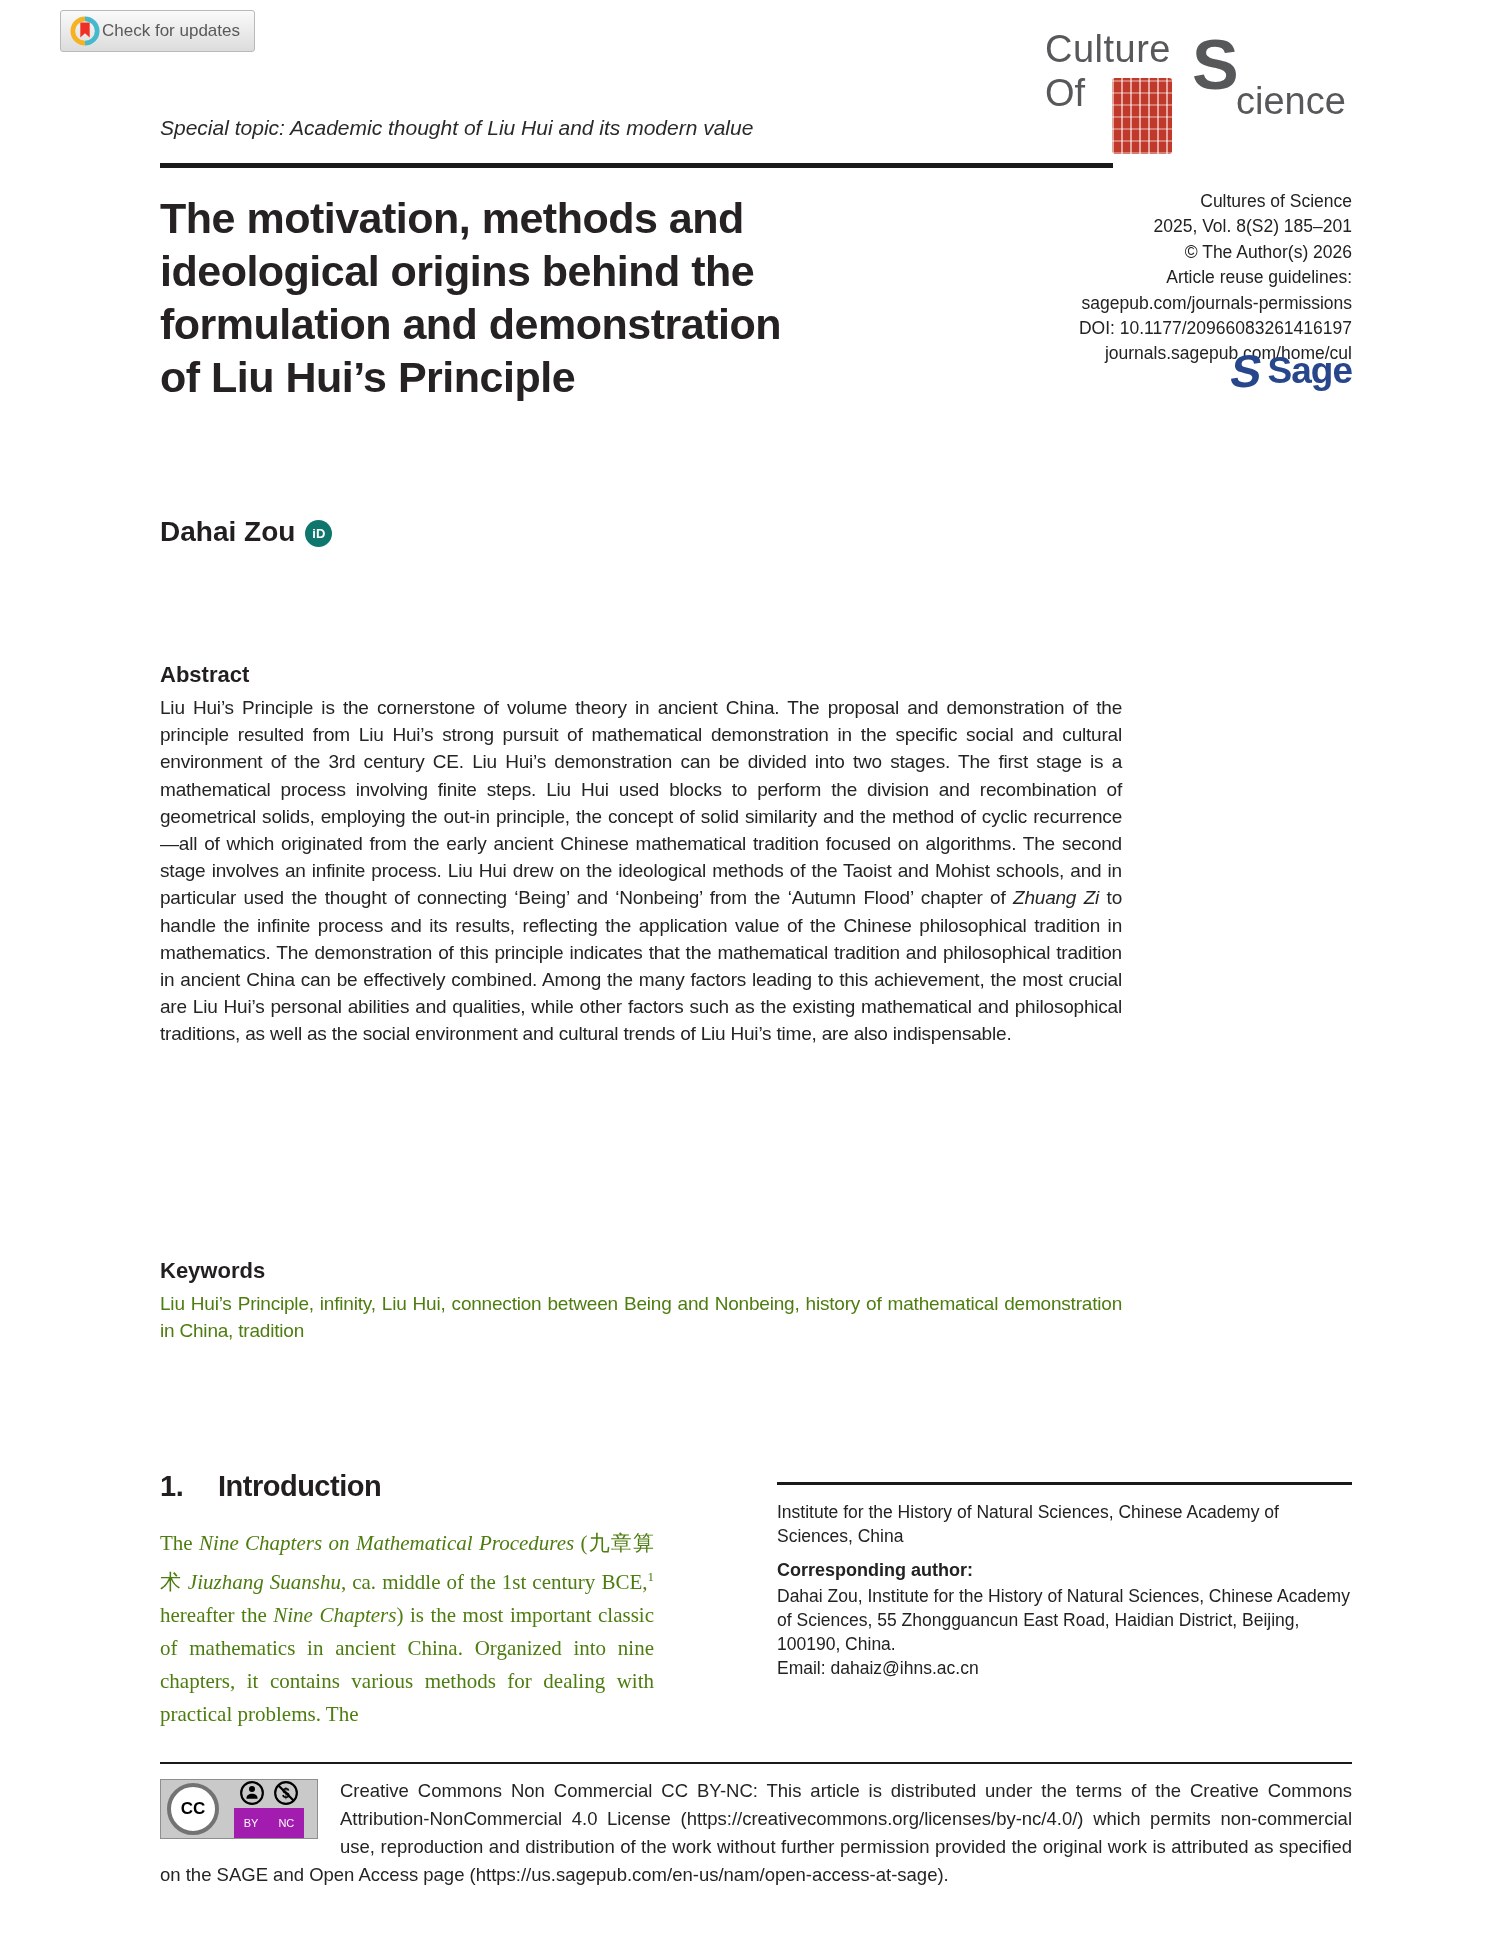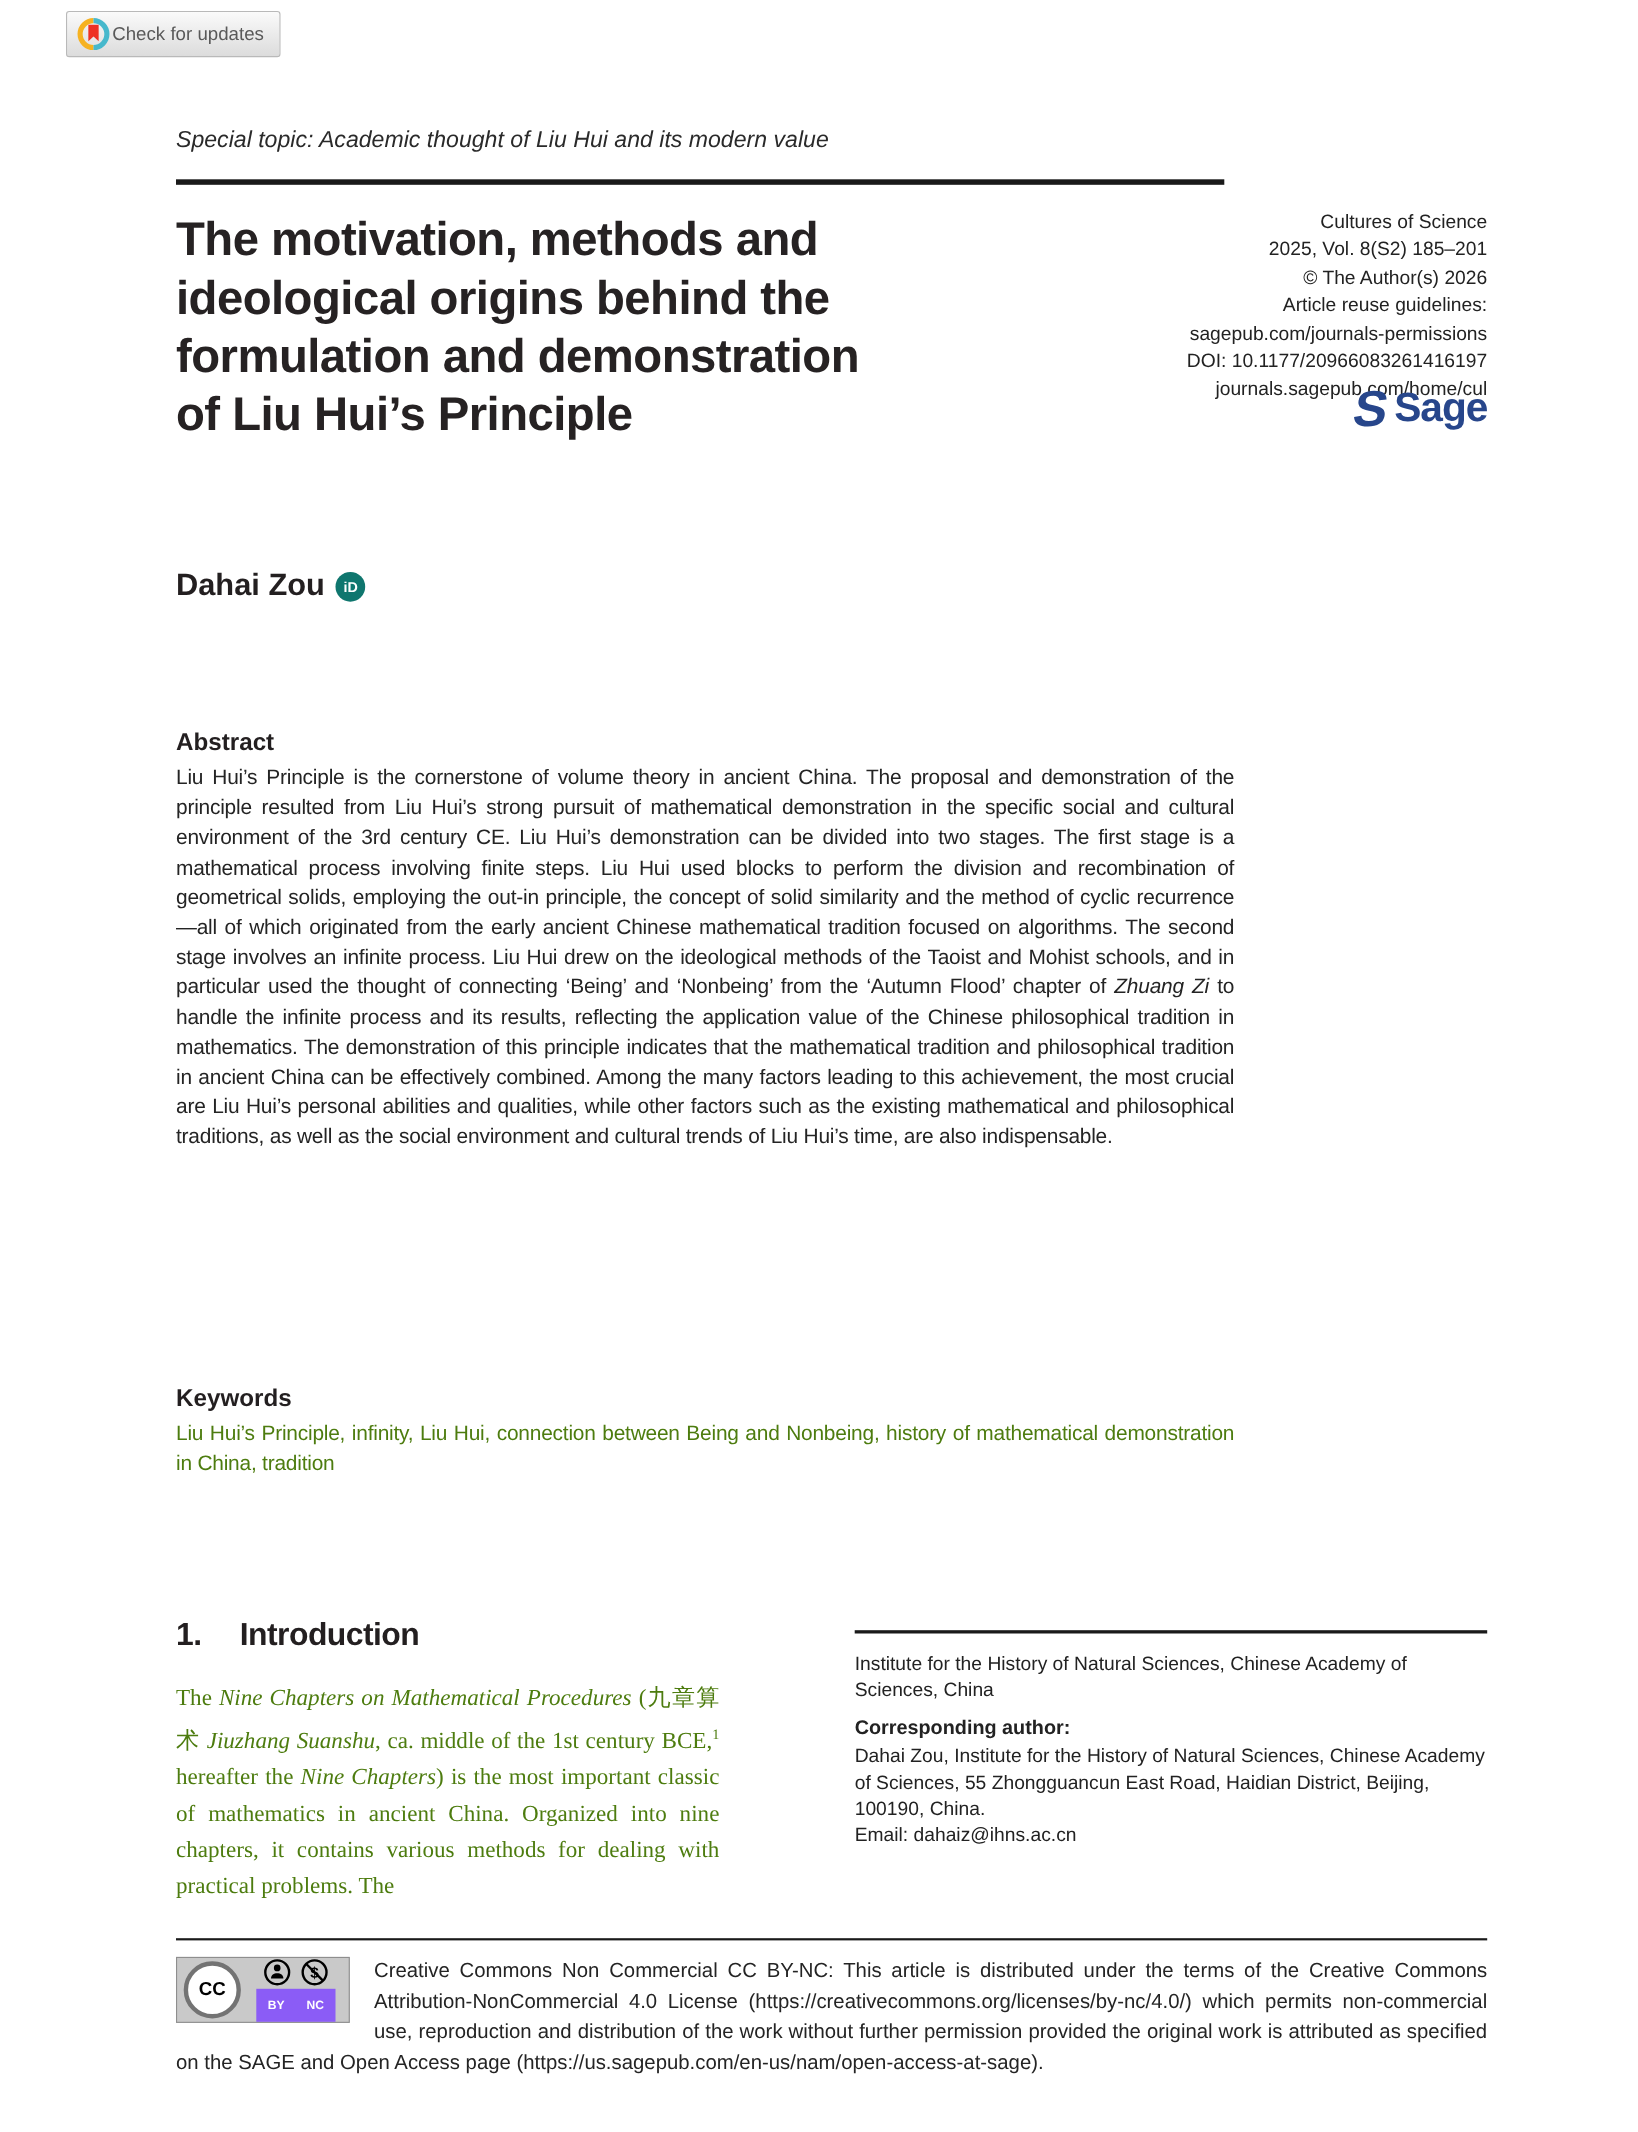--- a/index.html
+++ b/index.html
@@ -68,40 +68,47 @@
   .footer{position:absolute;left:160px;top:1762px;width:1192px;}
   .footer-rule{width:1192px;height:2px;background:#1a1a1a;margin-bottom:13px;}
   .cc-wrap{font-size:18.5px;line-height:28px;text-align:justify;color:#242424;}
   .cc-badge{float:left;width:152px;height:54px;background:#c9c9c9;border:1px solid #8e8e8e;
             margin:2px 22px 4px 0;display:flex;align-items:center;padding:2px;cursor:pointer;}
   .cc-big{width:44px;height:44px;border-radius:50%;border:4px solid #737373;display:flex;
           align-items:center;justify-content:center;font-weight:800;font-size:17px;color:#000;
           margin:0 4px;flex:none;background:#ffffff;}
   .cc-right{display:flex;flex-direction:column;align-items:center;flex:1;}
   .cc-icons-row{display:flex;gap:8px;}
-  .cc-labels{display:flex;gap:20px;background:#8b5cf6;color:#fff;font-size:11px;font-weight:700;
+  .cc-labels{display:flex;gap:20px;background:#a21caf;color:#fff;font-size:11px;font-weight:400;
              padding:1px 10px;margin-top:2px;}
   .nc-glyph{position:absolute;left:0;top:0;width:100%;height:100%;display:flex;align-items:center;
             justify-content:center;font-weight:700;font-size:14px;color:#000;}
   .cc-small{position:relative;width:26px;height:26px;}
 </style>
 </head>
 <body>
 
 <div class="page">
 
   <div class="crossmark">
     <svg width="30" height="30" viewBox="0 0 32 32">
       <path d="M16 3 A13 13 0 0 0 16 29" fill="none" stroke="#f6b221" stroke-width="5"></path>
       <path d="M16 3 A13 13 0 0 1 16 29" fill="none" stroke="#46b8cc" stroke-width="5"></path>
       <path d="M11 7 h10 v16 l-5 -4.6 -5 4.6 z" fill="#ee3124"></path>
     </svg>
     <span class="cm-label">Check for updates</span>
   </div>
 
+  <div class="cos-logo">
+    <span class="cos-culture">Culture</span>
+    <span class="cos-bigs">S</span>
+    <span class="cos-of">Of</span>
+    <span class="seal"></span>
+    <span class="cos-cience">cience</span>
+  </div>
 
   <div class="special-topic">Special topic: Academic thought of Liu Hui and its modern value</div>
 
   <div class="title-rule"></div>
 
   <div class="title">
     <div>The motivation, methods and</div>
     <div>ideological origins behind the</div>
     <div>formulation and demonstration</div>
     <div>of Liu Hui’s Principle</div>

